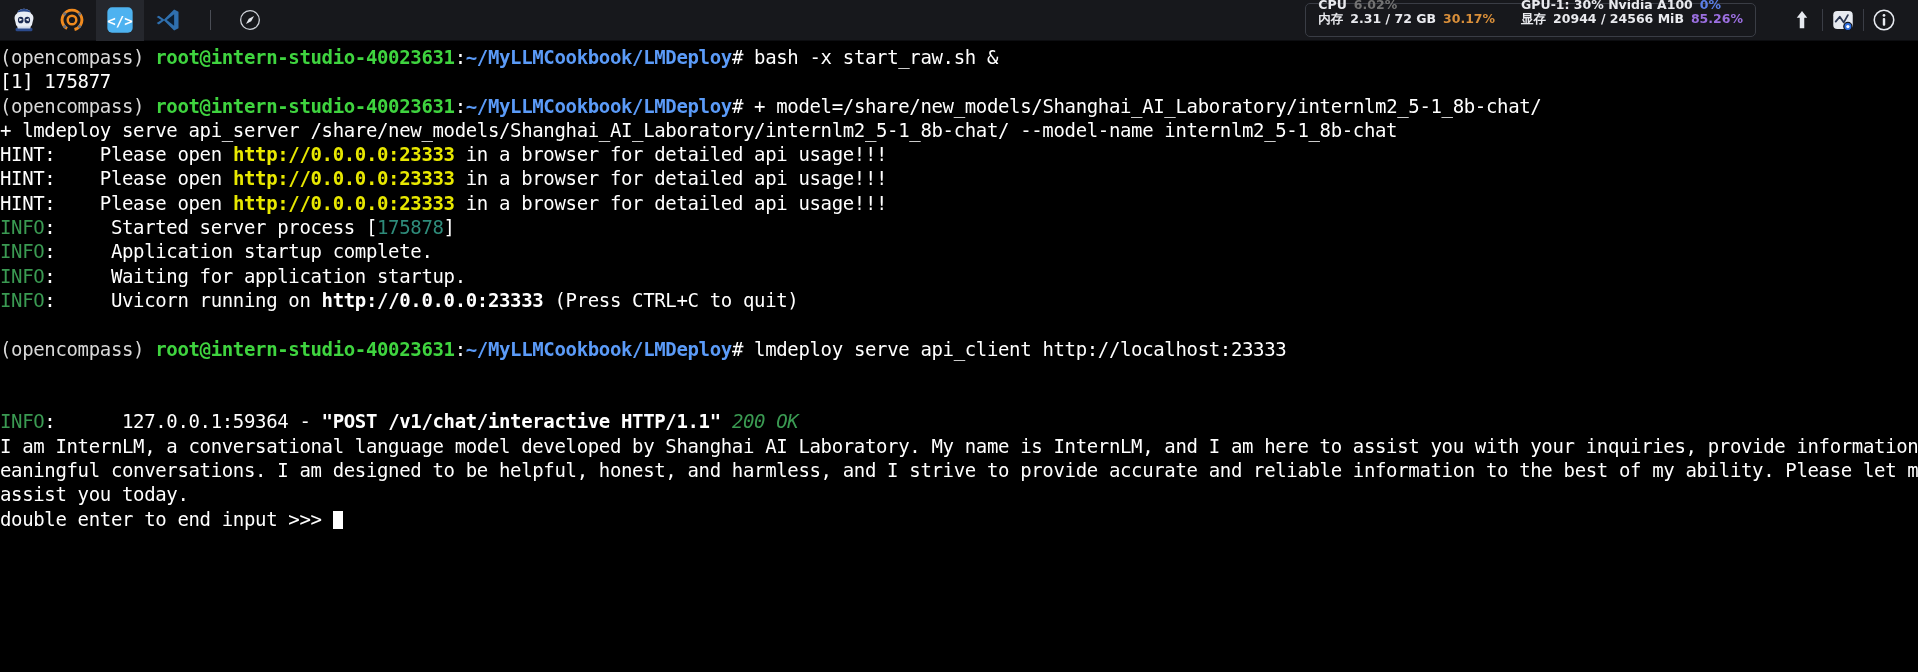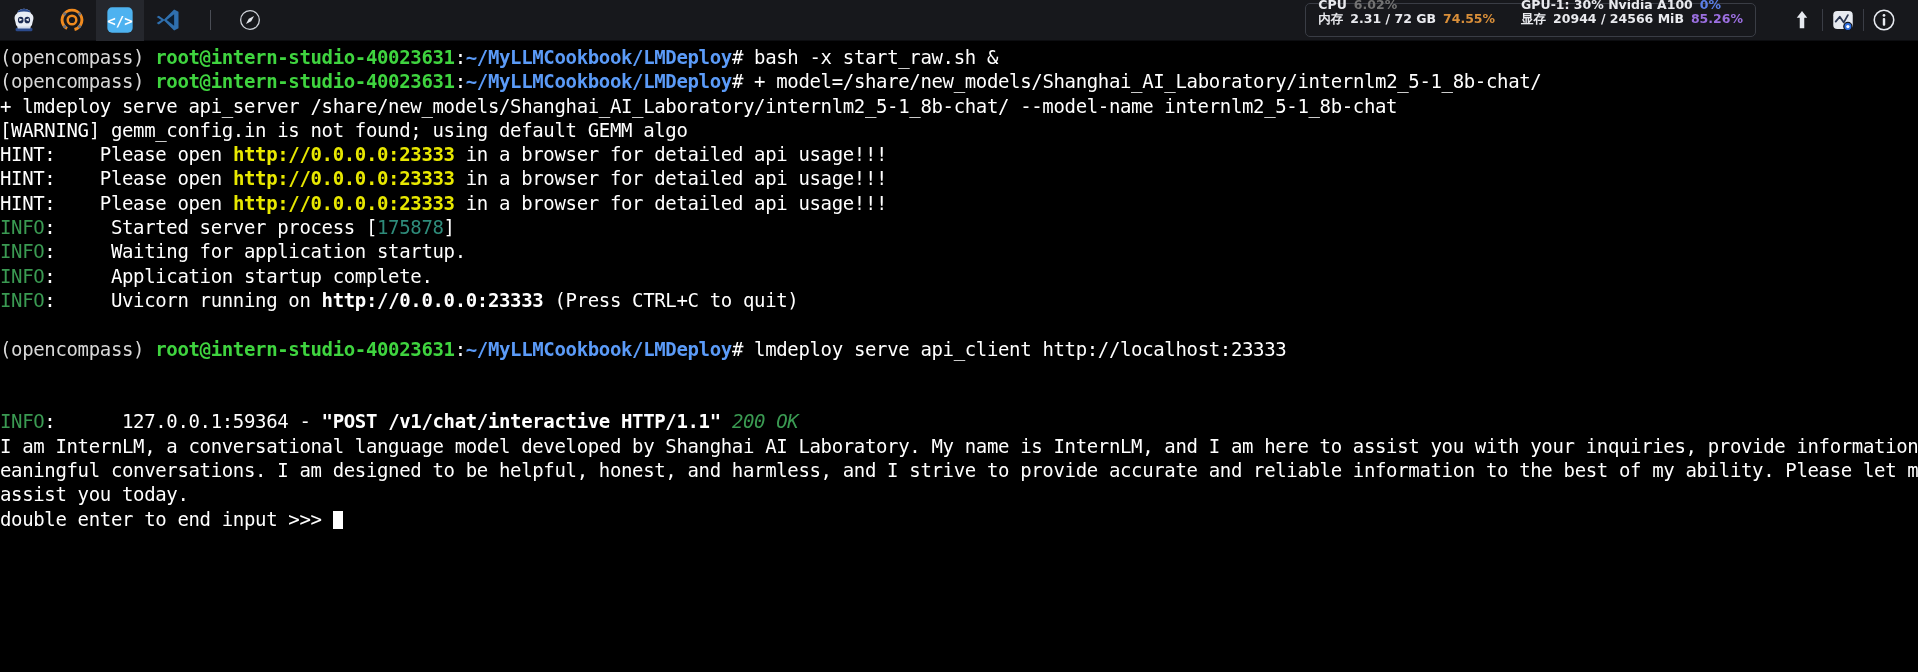--- a/index.html
+++ b/index.html
@@ -168,21 +168,21 @@
 
   <div id="statsbox">
     <div class="stat-col">
       <div class="stat-row">
         <span class="stat-lbl">CPU</span>
         <span class="pct" id="cpuVal" style="color: #737373;">6.02%</span>
       </div>
       <div class="stat-row">
         <span class="stat-lbl">内存</span>
         <span class="stat-val">2.31 / 72 GB</span>
-        <span class="pct" id="memPct" style="color: rgb(217, 143, 58);">74.55%</span>
+        <span class="pct" id="memPct" style="color: rgb(217, 143, 58);">30.17%</span>
       </div>
     </div>
     <div class="stat-col">
       <div class="stat-row">
         <span class="stat-lbl">GPU-1: 30% Nvidia A100</span>
         <span class="pct" id="gpuPct" style="color: rgb(91, 127, 232);">0%</span>
       </div>
       <div class="stat-row">
         <span class="stat-lbl">显存</span>
         <span class="stat-val">20944 / 24566 MiB</span>
@@ -212,36 +212,36 @@
       <circle cx="16" cy="10.4" r="1.7" fill="#e7eaf0"></circle>
       <rect x="14.5" y="13.6" width="3" height="9.5" rx="1.2" fill="#e7eaf0"></rect>
     </svg>
   </div>
 </div>
 
 <div id="term">
 
   <div class="line"><span class="dim">(opencompass) </span><span class="g">root@intern-studio-40023631</span><span class="w">:</span><span class="b">~/MyLLMCookbook/LMDeploy</span><span class="w"># </span><span class="w">bash -x start_raw.sh &amp;</span></div>
 
+  <div class="line"><span class="w">[1] 175877</span></div>
 
   <div class="line"><span class="dim">(opencompass) </span><span class="g">root@intern-studio-40023631</span><span class="w">:</span><span class="b">~/MyLLMCookbook/LMDeploy</span><span class="w"># </span><span class="w">+ model=/share/new_models/Shanghai_AI_Laboratory/internlm2_5-1_8b-chat/</span></div>
 
   <div class="line"><span class="w">+ lmdeploy serve api_server /share/new_models/Shanghai_AI_Laboratory/internlm2_5-1_8b-chat/ --model-name internlm2_5-1_8b-chat</span></div>
 
-  <div class="line"><span class="w">[WARNING] gemm_config.in is not found; using default GEMM algo</span></div>
 
   <div class="line"><span class="w">HINT:    Please open </span><span class="y">http://0.0.0.0:23333</span><span class="w"> in a browser for detailed api usage!!!</span></div>
   <div class="line"><span class="w">HINT:    Please open </span><span class="y">http://0.0.0.0:23333</span><span class="w"> in a browser for detailed api usage!!!</span></div>
   <div class="line"><span class="w">HINT:    Please open </span><span class="y">http://0.0.0.0:23333</span><span class="w"> in a browser for detailed api usage!!!</span></div>
 
   <div class="line"><span class="ig">INFO</span><span class="w">:     Started server process [</span><span class="tl">175878</span><span class="w">]</span></div>
 
+  <div class="line"><span class="ig">INFO</span><span class="w">:     Application startup complete.</span></div>
+
   <div class="line"><span class="ig">INFO</span><span class="w">:     Waiting for application startup.</span></div>
-
-  <div class="line"><span class="ig">INFO</span><span class="w">:     Application startup complete.</span></div>
 
   <div class="line"><span class="ig">INFO</span><span class="w">:     Uvicorn running on </span><span class="wb">http://0.0.0.0:23333</span><span class="w"> (Press CTRL+C to quit)</span></div>
 
   <div class="line"> </div>
 
   <div class="line"><span class="dim">(opencompass) </span><span class="g">root@intern-studio-40023631</span><span class="w">:</span><span class="b">~/MyLLMCookbook/LMDeploy</span><span class="w"># </span><span class="w">lmdeploy serve api_client http://localhost:23333</span></div>
 
   <div class="line"> </div>
 
 

